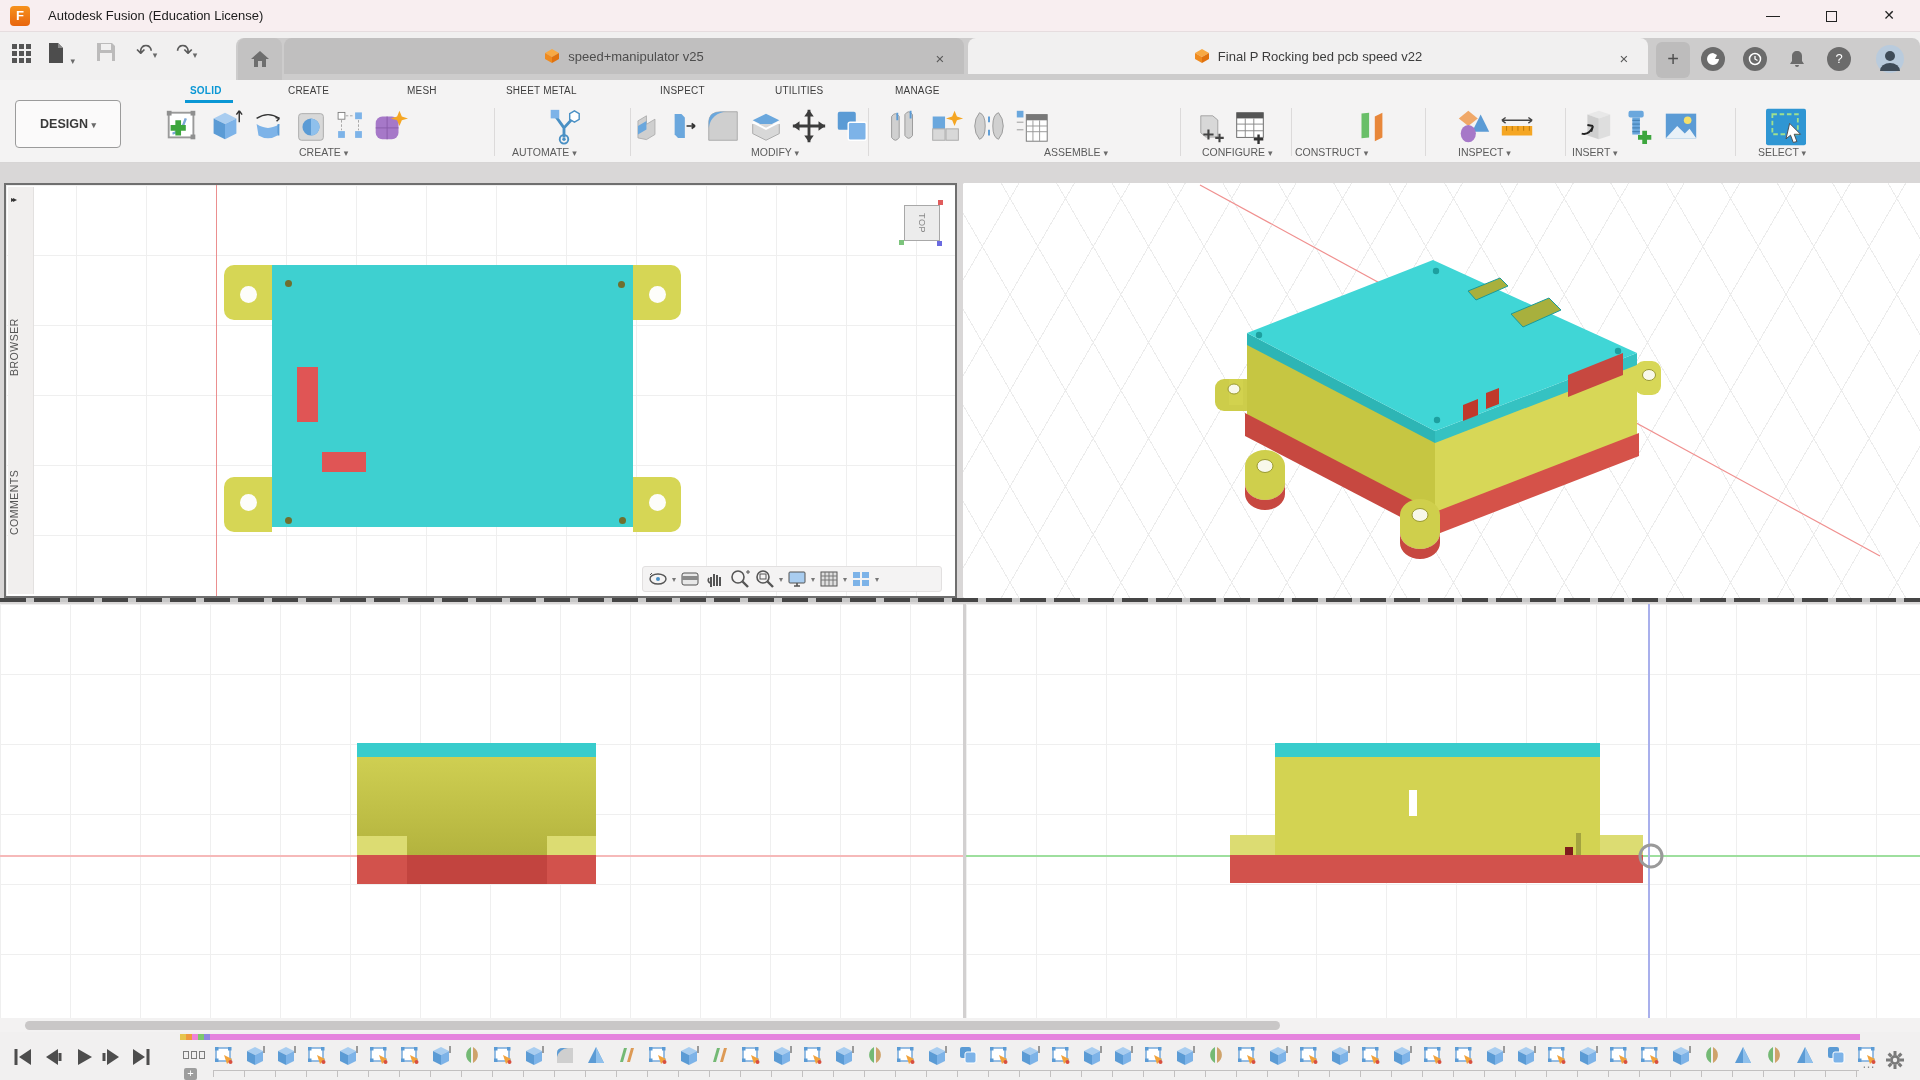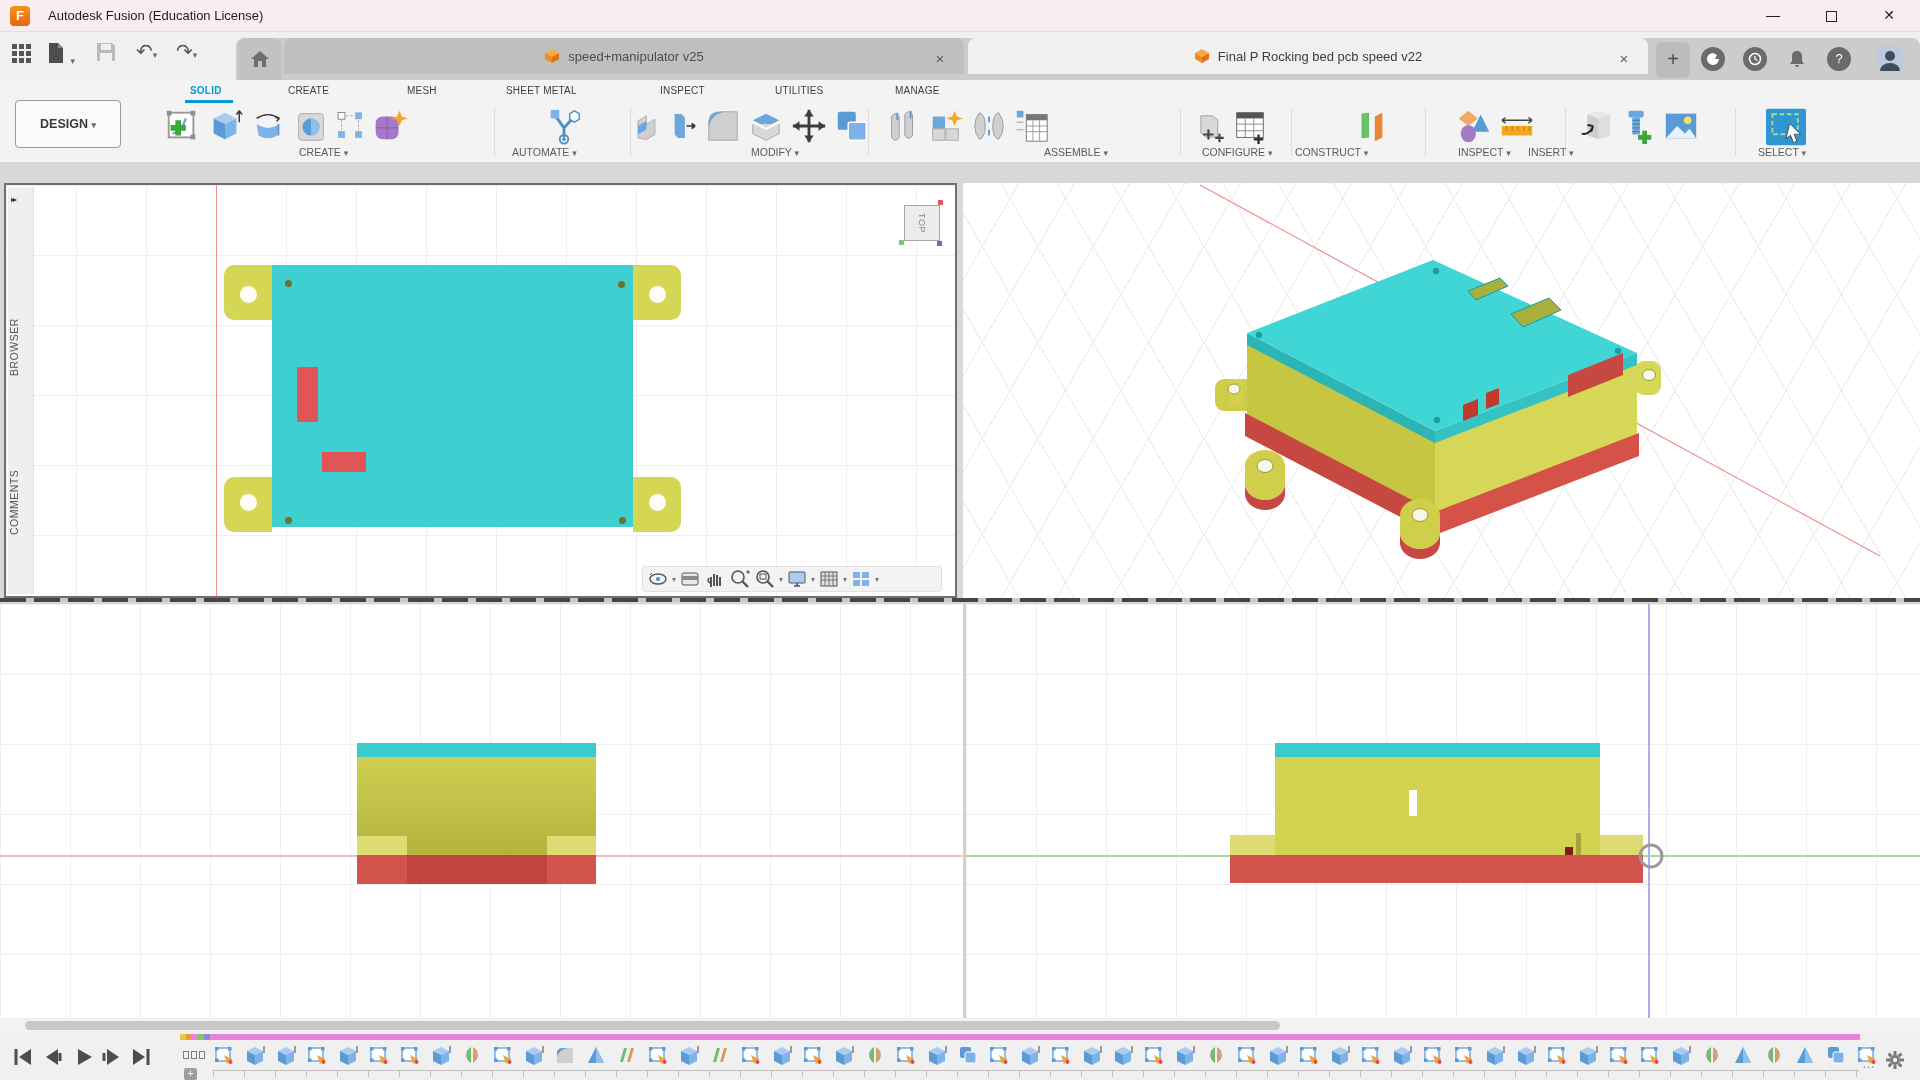--- a/index.html
+++ b/index.html
@@ -382,21 +382,21 @@
           <rect x="14" y="11" width="8" height="18" fill="#6aa7dd"></rect>
           <path d="M14 14 h8 M14 18 h8 M14 22 h8 M14 26 h8" stroke="#3d78ab"></path>
           <path d="M20 32 h14 M27 25 v14" stroke="#3da63d" stroke-width="5"></path>
         </svg>
       <svg class="rbi" viewBox="0 0 40 40">
           <rect x="4" y="7" width="32" height="26" fill="#5b9bd5"></rect>
           <circle cx="27" cy="14" r="4" fill="#f5e06a"></circle>
           <path d="M4 33 l12 -13 8 8 5 -5 7 10 z" fill="#e8f1f8"></path>
         </svg>
     </div>
-    <div class="rgl" style="left:1528px;"><span>INSERT</span> <span class="caret">▾</span></div>
+    <div class="rgl" style="left:1572px;"><span>INSERT</span> <span class="caret">▾</span></div>
     <div class="rsep" style="left:1735px;"></div>
 
     <div class="rgroup-icons" style="left:1760px;">
       <svg viewBox="0 0 48 44" width="52" height="40">
           <rect x="2" y="2" width="44" height="40" rx="2" fill="#2f96d3"></rect>
           <rect x="9" y="8" width="28" height="22" fill="none" stroke="#9fe08f" stroke-width="2" stroke-dasharray="5 3"></rect>
           <polygon points="28,18 40,30 33,30 36,38 32,39 29,31 24,35" fill="#fff" stroke="#444"></polygon>
         </svg>
     </div>
     <div class="rgl" style="left:1758px;"><span>SELECT</span> <span class="caret">▾</span></div>

